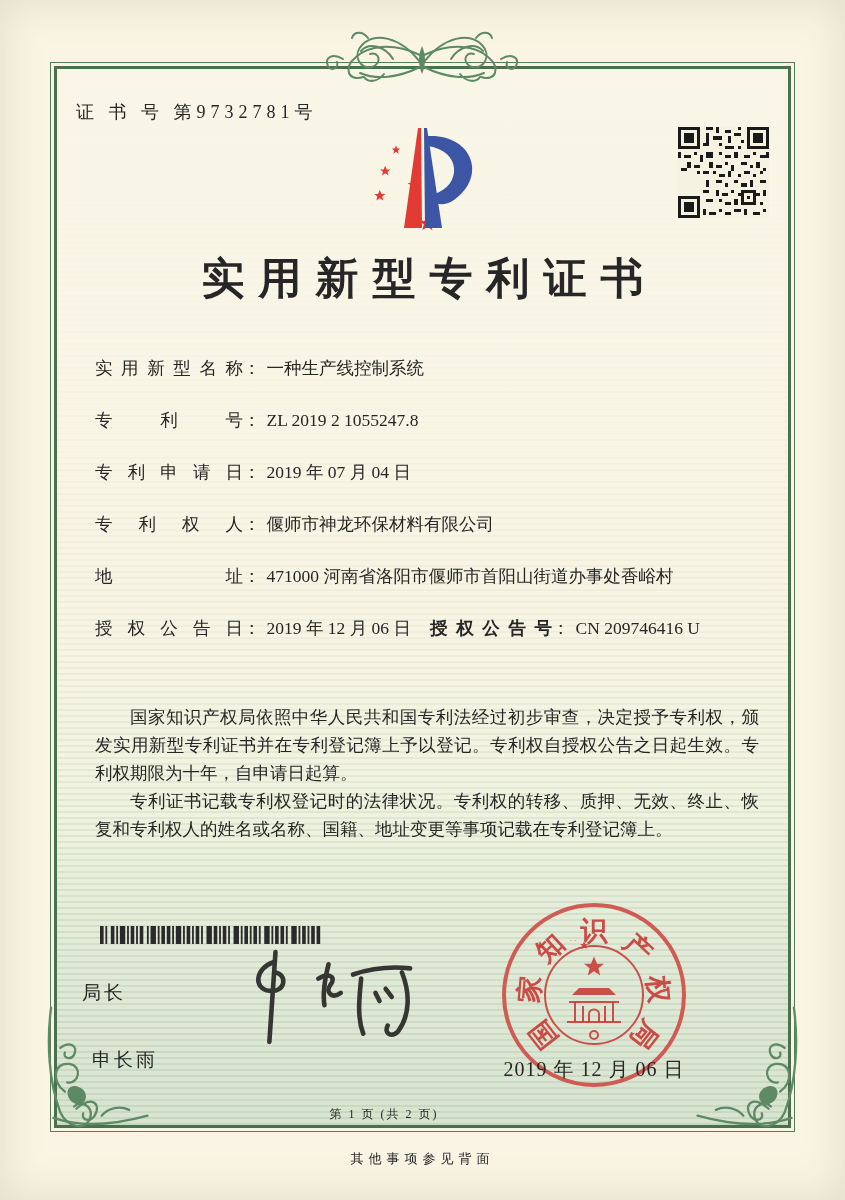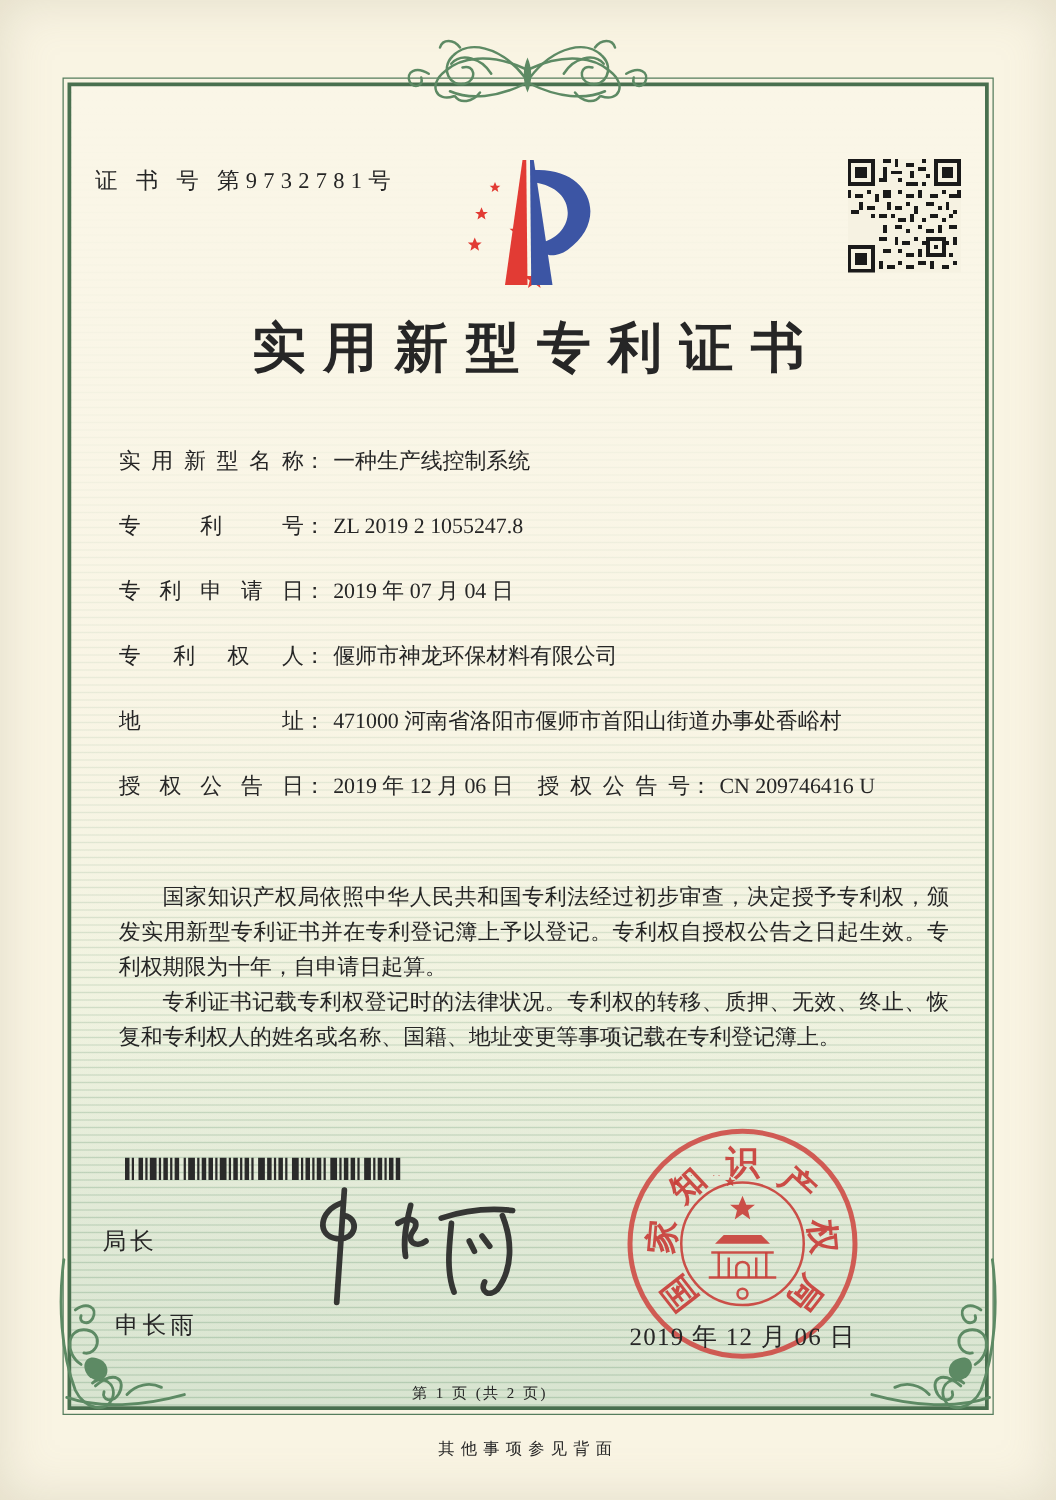--- a/index.html
+++ b/index.html
@@ -28,34 +28,34 @@
   }
   
   .frame { position:absolute; left:50px; top:62px; width:745px; height:1070px;
            border:1px solid #557c5d; }
   .frame-inner { position:absolute; inset:3px; border:3px solid #49704f; }
   .ornament { position:absolute; color:#5d8a64; }
   .orn-top { left:272px; top:24px; width:300px; height:68px; }
   .orn-bl  { left:38px;  top:1002px; width:118px; height:132px; }
   .orn-br  { left:689px; top:1002px; width:118px; height:132px; transform:scaleX(-1); }
 
-  .cert-no { position:absolute; left:76px; top:132px; font-size:18px; letter-spacing:5px; }
+  .cert-no { position:absolute; left:76px; top:100px; font-size:18px; letter-spacing:5px; }
 
   .logo { position:absolute; left:350px; top:124px; width:140px; height:116px; }
   .qr   { position:absolute; left:678px; top:127px; width:91px; height:91px; }
 
   .title { position:absolute; left:0; top:250px; width:845px; text-align:center;
            font-size:43px; font-weight:bold; letter-spacing:14px; padding-left:14px; }
 
   .fields { position:absolute; left:95px; top:356px; width:680px; font-size:17.5px; }
   .frow { line-height:24px; margin-bottom:28px; position:relative; white-space:nowrap; }
   .flabel { display:inline-block; width:148px; text-align:justify; text-align-last:justify; vertical-align:top; }
   .fcolon { display:inline-block; margin-right:6px; }
   .grant-no { position:absolute; left:335px; top:0; }
-  .flabel2 { display:inline-block; width:122px; text-align:justify; text-align-last:justify; }
+  .flabel2 { display:inline-block; width:122px; text-align:justify; text-align-last:justify;font-weight:bold; }
 
   .paras { position:absolute; left:95px; top:703px; width:664px;
            font-size:17.5px; line-height:28px; text-align:justify; }
   .paras p { text-indent:2em; }
 
   .barcode { position:absolute; left:100px; top:926px; width:222px; height:18px; }
 
   .seal { position:absolute; left:502px; top:903px; width:184px; height:184px; }
   .seal-ring { position:absolute; inset:0; border-radius:50%;
                border:4px solid rgba(206,72,66,0.88); }

